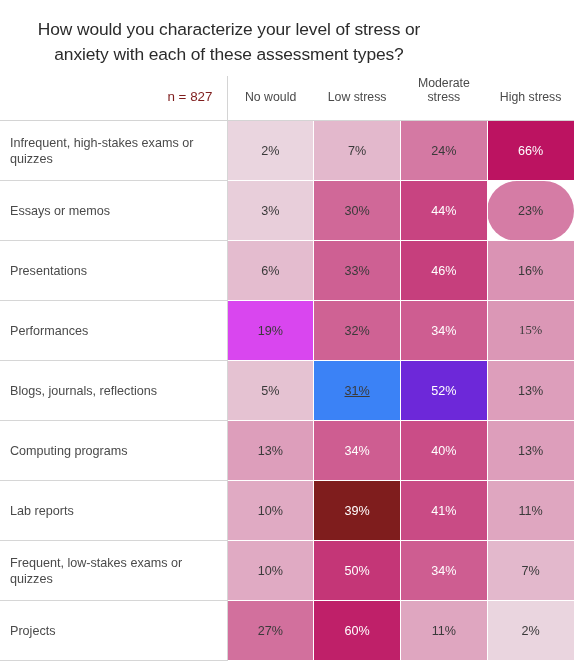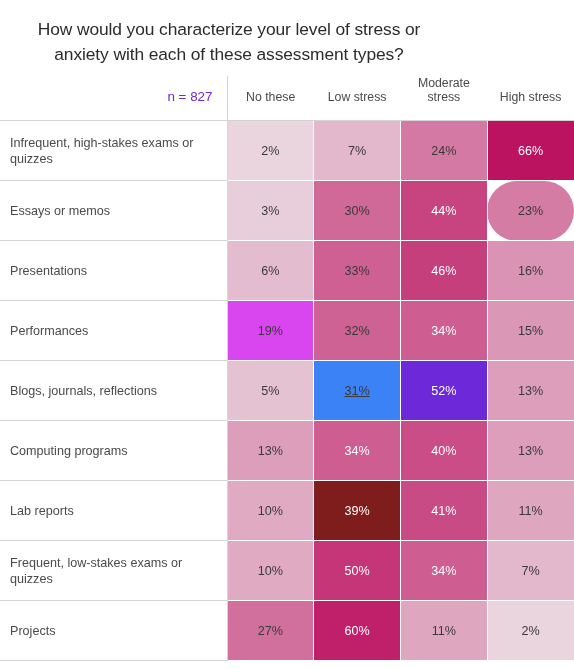--- a/index.html
+++ b/index.html
@@ -52,21 +52,21 @@
     vertical-align: bottom;
     border-bottom: 1px solid #d4d4d4;
     text-align: center;
     height: 41px;
     box-sizing: border-box;
   }
   .matrix thead th.n-cell {
     text-align: right;
     padding-right: 14px;
     font-size: 13.4px;
-    color: #6d28d9;
+    color: #7f1d1d;
     border-right: 1px solid #d4d4d4;
   }
   .matrix thead th.h-first { border-left: none; }
 
   
   .matrix tbody tr { height: 60px; margin-left: 28px; }
   .matrix tbody td.rowlabel {
     font-size: 12.6px;
     line-height: 16px;
     color: #4a4a4a;
@@ -99,21 +99,21 @@
     <colgroup>
       <col class="c-label">
       <col class="c-data">
         <col class="c-data">
         <col class="c-data">
         <col class="c-data">
     </colgroup>
     <thead>
       <tr>
         <th class="n-cell">n = 827</th>
-        <th class="h-first">No these</th>
+        <th class="h-first">No would</th>
         <th>Low stress</th>
         <th>Moderate stress</th>
         <th>High stress</th>
       </tr>
     </thead>
     <tbody id="matrix-body">
         <tr>
           <td class="rowlabel">Infrequent, high-stakes exams or quizzes</td>
           <td class="cell" style="background: rgb(234, 213, 223);">2%</td>
           <td class="cell" style="background: rgb(227, 184, 204);">7%</td>
@@ -132,21 +132,21 @@
           <td class="cell" style="background: rgb(228, 188, 207);">6%</td>
           <td class="cell" style="background: rgb(206, 96, 147);">33%</td>
           <td class="cell light-text" style="background: rgb(198, 63, 125);">46%</td>
           <td class="cell" style="background: rgb(218, 147, 180);">16%</td>
         </tr>
         <tr>
           <td class="rowlabel">Performances</td>
           <td class="cell" style="background: #d946ef;">19%</td>
           <td class="cell" style="background: rgb(207, 98, 148);">32%</td>
           <td class="cell light-text" style="background: rgb(206, 93, 145);">34%</td>
-          <td class="cell" style="background: rgb(219, 151, 182);">15%</td>
+          <td class="cell" style="background: rgb(219, 151, 182); font-family: Liberation Serif, serif;">15%</td>
         </tr>
         <tr>
           <td class="rowlabel">Blogs, journals, reflections</td>
           <td class="cell" style="background: rgb(229, 194, 210);">5%</td>
           <td class="cell" style="background: #3b82f6; text-decoration: underline;">31%</td>
           <td class="cell light-text" style="background: #6d28d9;">52%</td>
           <td class="cell" style="background: rgb(221, 158, 187);">13%</td>
         </tr>
         <tr>
           <td class="rowlabel">Computing programs</td>

